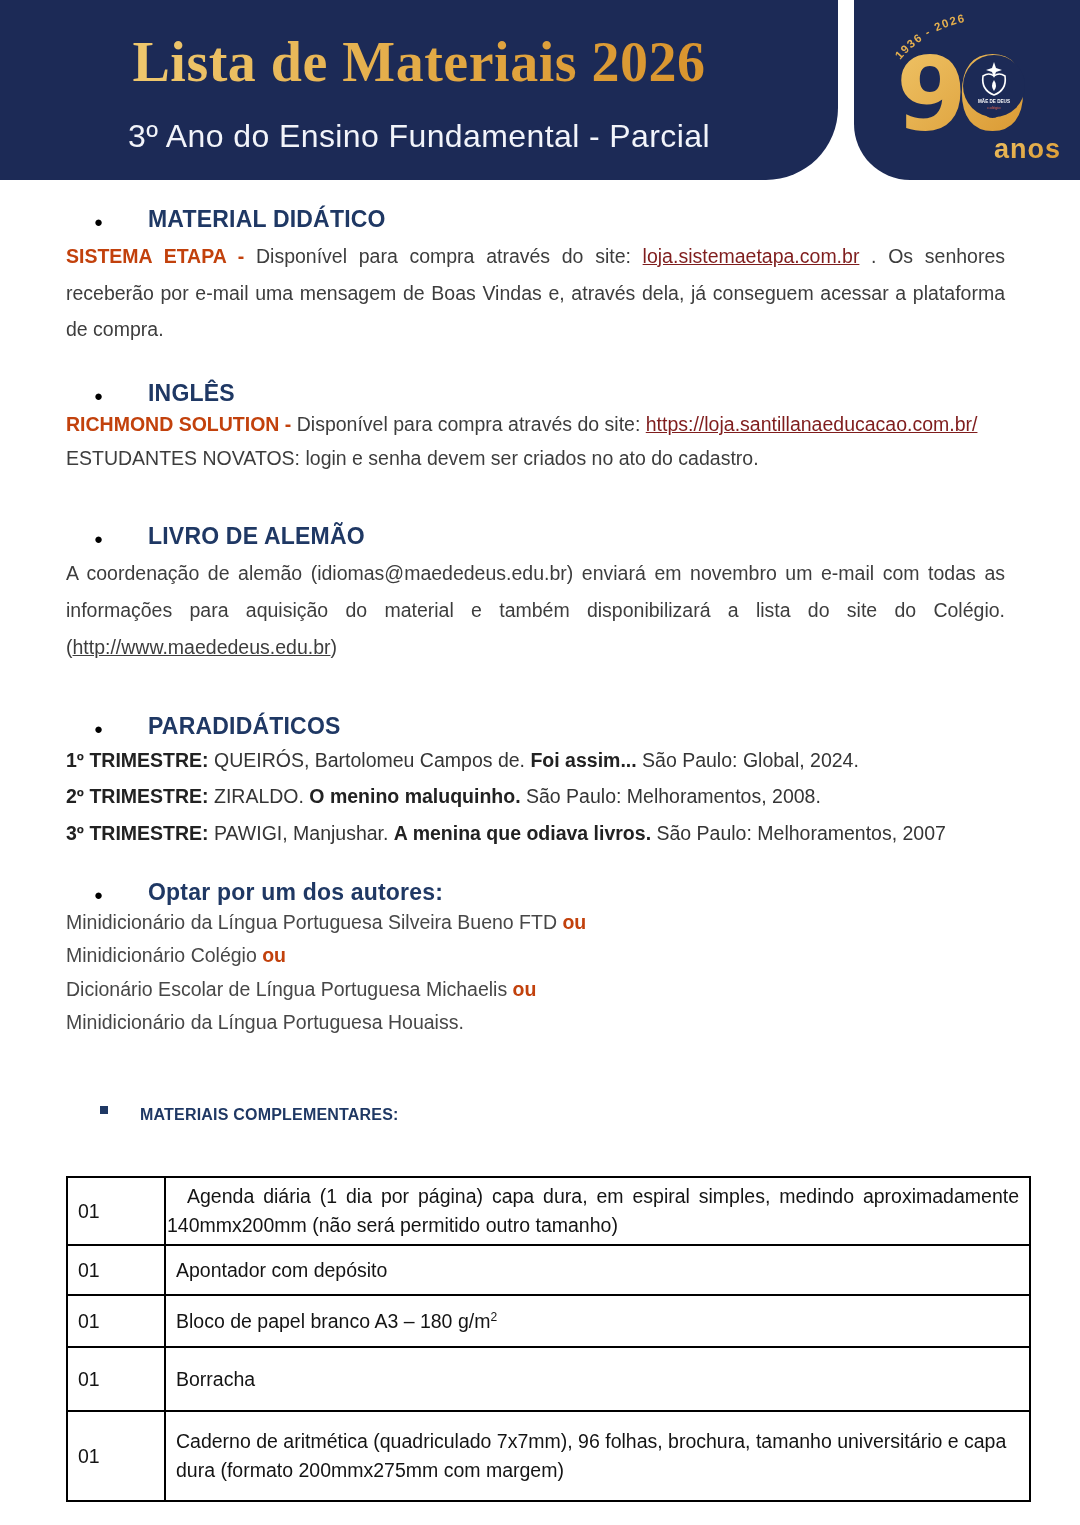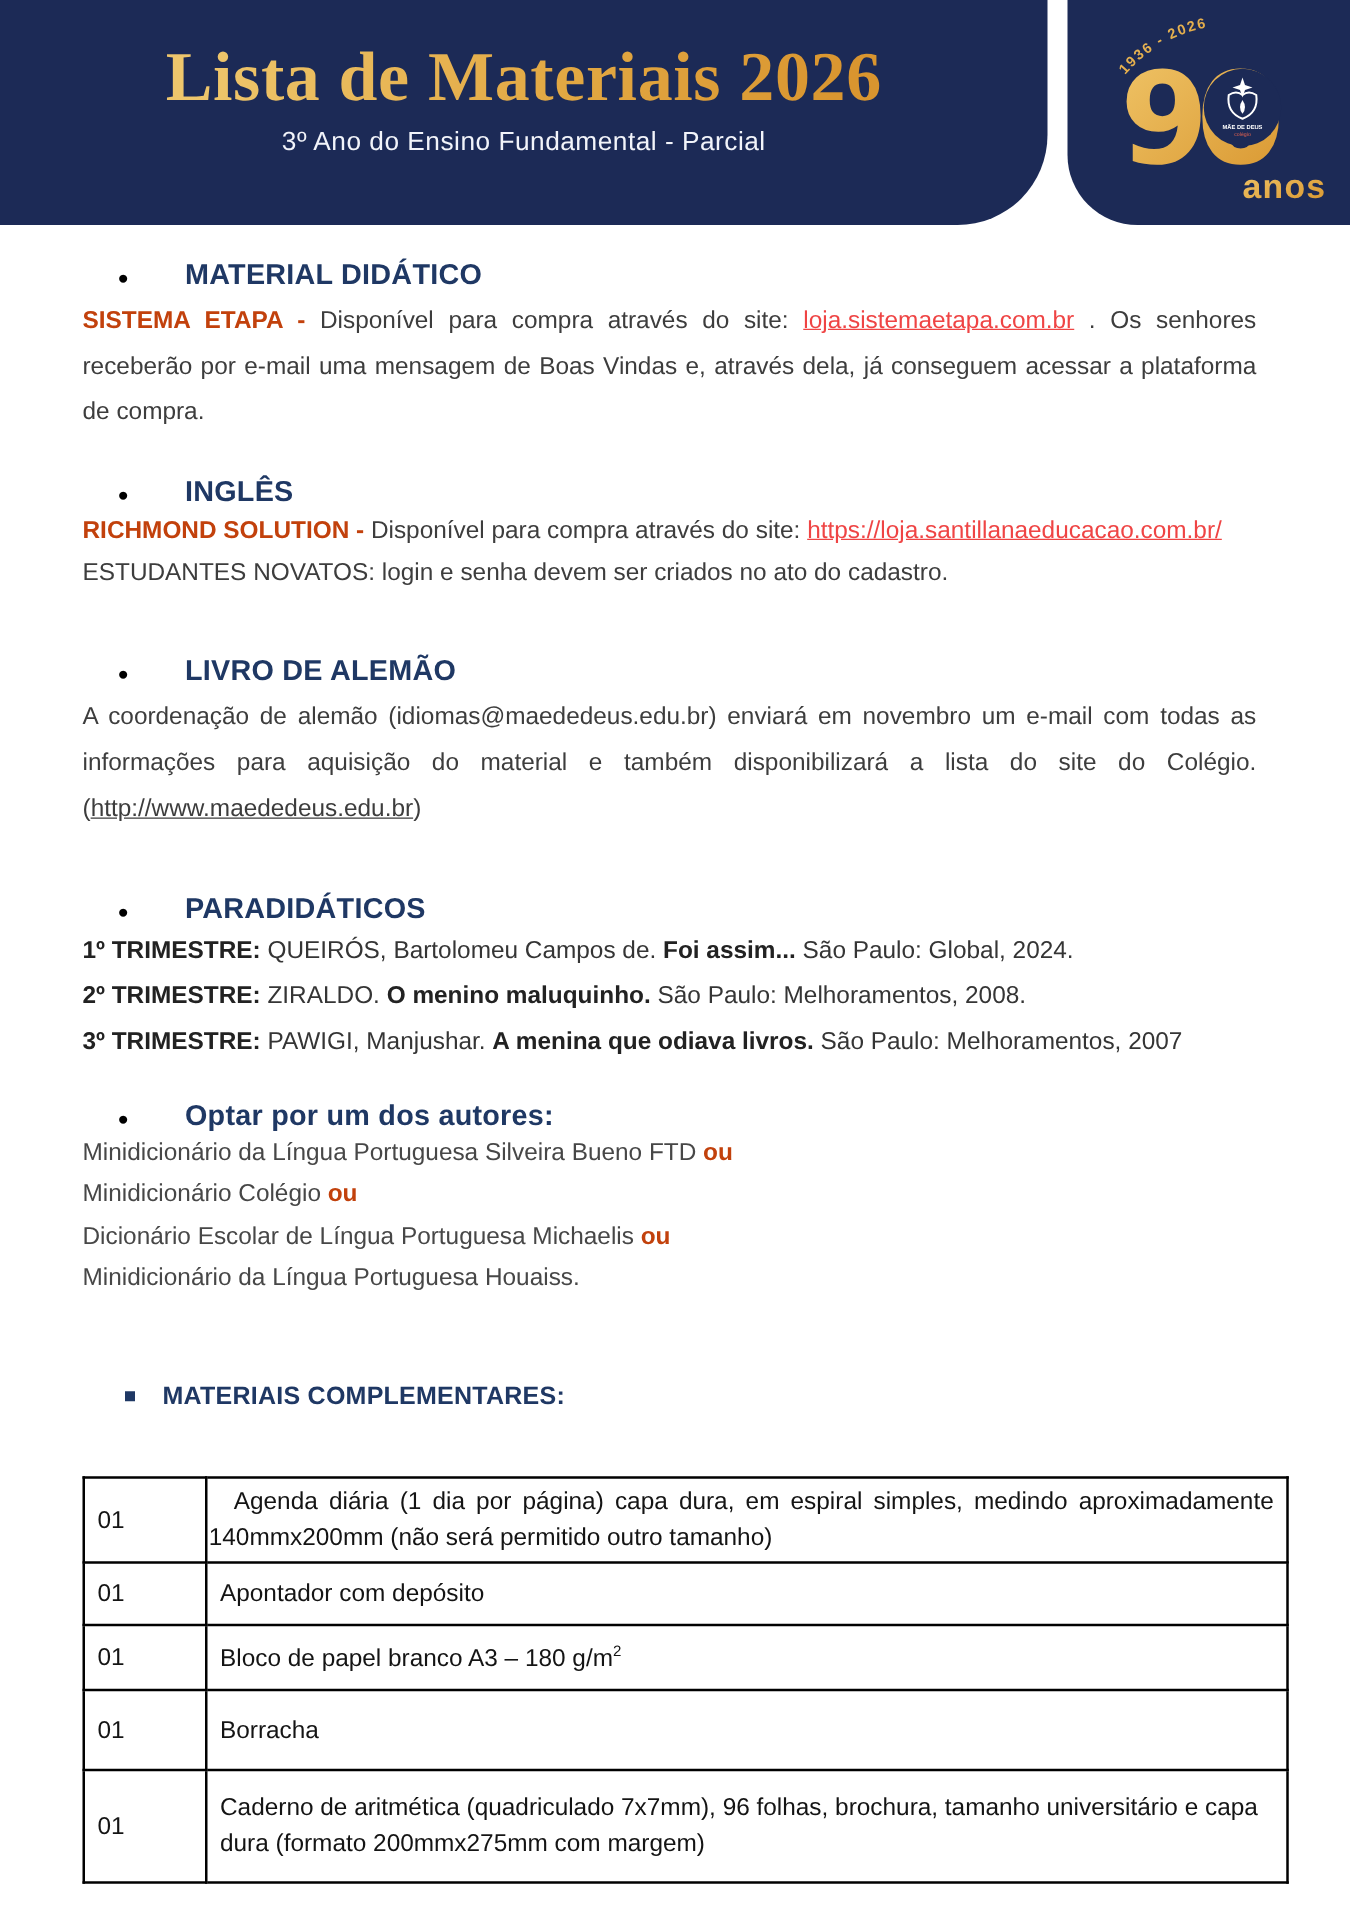--- a/index.html
+++ b/index.html
@@ -13,21 +13,21 @@
     flex:1;background:#1c2a56;border-radius:0 0 72px 0;
     display:flex;flex-direction:column;align-items:center;justify-content:flex-start;
   }
   .hdr-title{
     margin-top:30px;font-family:"Liberation Serif",serif;font-weight:bold;font-size:56px;
     letter-spacing:0.5px;
     background:linear-gradient(100deg,#eec66c 5%,#e2a843 55%,#d9952f 95%);
     -webkit-background-clip:text;background-clip:text;color:transparent;
   }
   .hdr-sub{
-    margin-top:8px;font-size:21px;font-weight:400;color:#f2f4fa;letter-spacing:0.4px;
+    margin-top:24px;font-size:32px;font-weight:400;color:#f2f4fa;letter-spacing:0.4px;
   }
   .hdr-logo{
     width:226px;background:#1c2a56;border-radius:0 0 0 56px;position:relative;
   }
   .hdr-logo svg{position:absolute;inset:0;width:100%;height:100%;}
   
   .main{padding:26px 75px 0 66px;}
   .sec-head{display:flex;align-items:baseline;padding-left:28px;color:#1f3864;
     font-weight:bold;font-size:23px;letter-spacing:0.2px;}
   .sec-head .bullet{width:54px;font-size:15px;color:#000;flex:0 0 54px;}
@@ -40,26 +40,26 @@
   .s4{margin-top:48px;}
   .s5{margin-top:26px;}
   .para{margin:5px 0 0 0;font-size:19.5px;line-height:1.88;color:#3d3d3d;}
   .j{text-align:justify;}
   .tight{line-height:1.7;margin-top:1px;}
   .trim{line-height:1.6;color:#353535;}
   .dict{margin-top:0;line-height:1.72;color:#474747;}
   .b{font-weight:bold;color:#c2410c;}
   .trim .b{color:#222;}
   .u{text-decoration:underline;}
-  a.lnk{color:#ef4444;text-decoration:underline;cursor:pointer;}
+  a.lnk{color:#7f1d1d;text-decoration:underline;cursor:pointer;}
   sup{font-size:0.62em;}
   
   .comp-head{
-    margin-top:66px;padding-left:34px;display:flex;align-items:center;gap:22px;
-    color:#1f3864;font-weight:bold;font-size:20px;letter-spacing:0.2px;
+    margin-top:66px;padding-left:34px;display:flex;gap:32px;
+    color:#1f3864;font-weight:bold;font-size:16px;letter-spacing:0.2px;
   }
   .sq-bullet{width:8px;height:8px;background:#1f3864;flex:0 0 8px;}
   table.mats{
     margin-top:52px;width:965px;border-collapse:collapse;table-layout:fixed;
     font-size:19.5px;color:#141414;
   }
   table.mats td{border:2px solid #000;vertical-align:middle;padding:4px 10px;}
   td.qty{width:76px;padding-left:13px;}
   td.desc{line-height:1.5;}
   .hang{margin-left:-9px;text-indent:20px;text-align:justify;}

